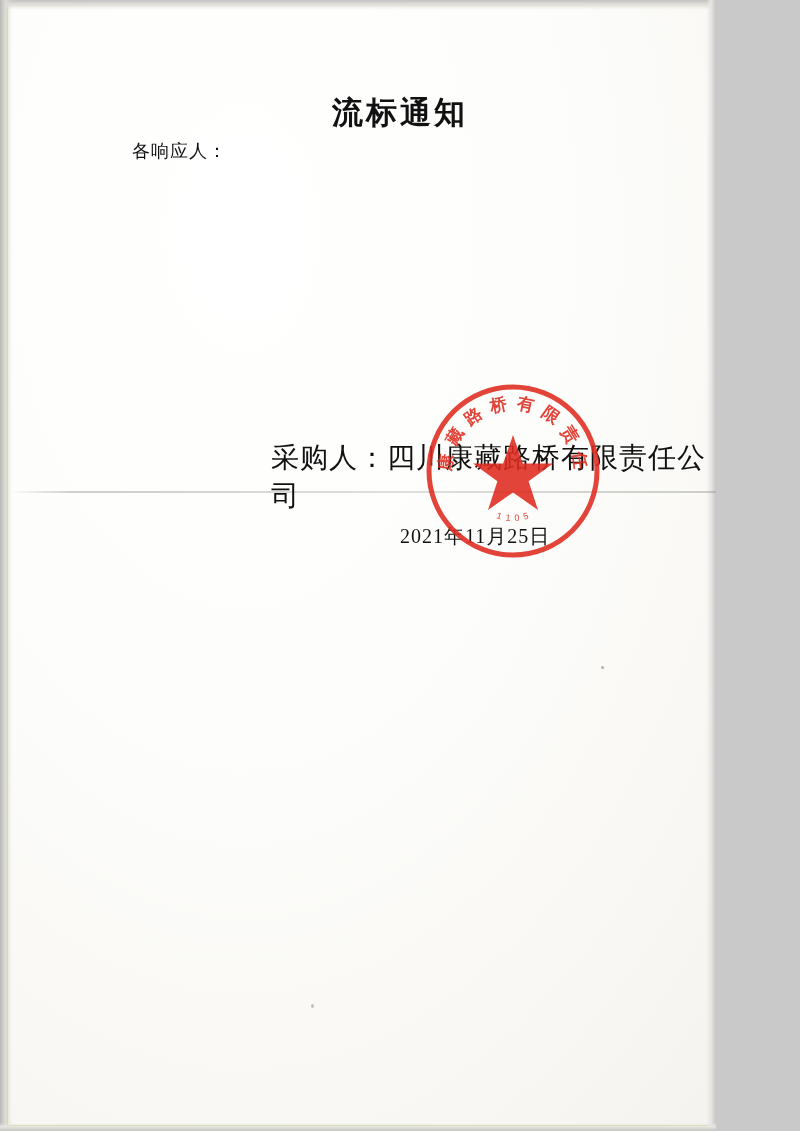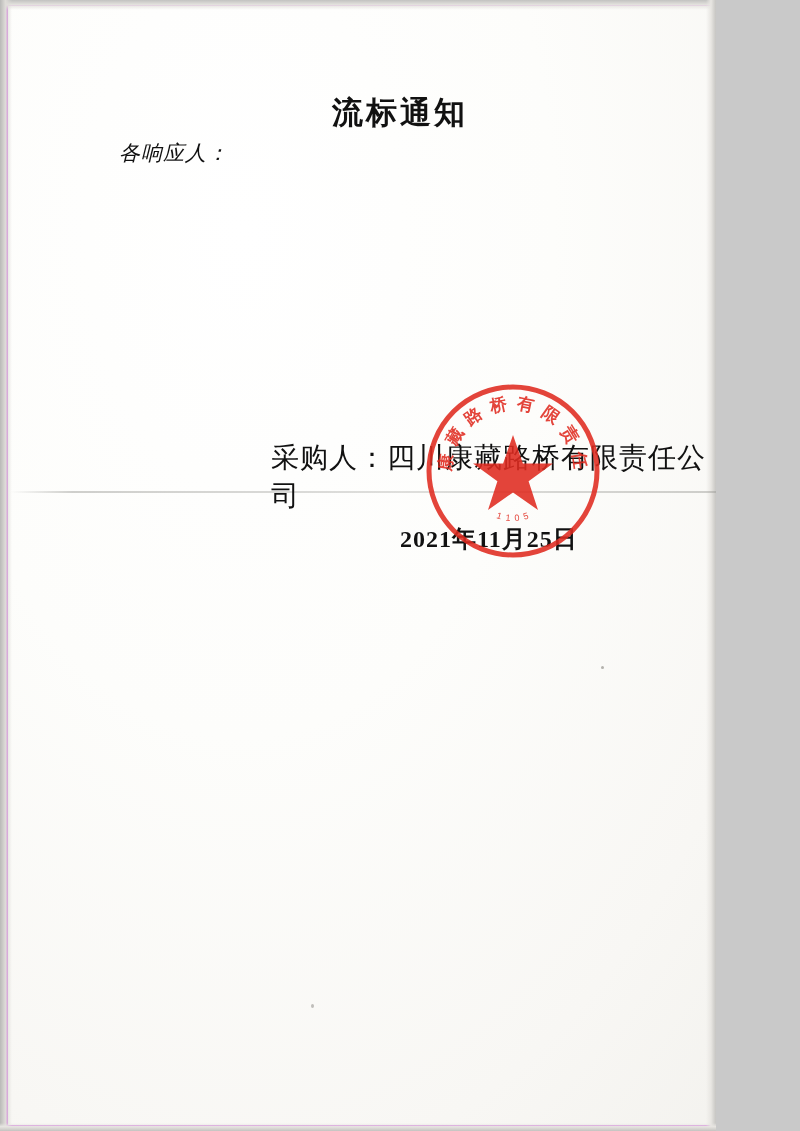--- a/index.html
+++ b/index.html
@@ -8,21 +8,21 @@
     background: #c9c9c9;
   }
   body {
     font-family: "Liberation Serif", "DejaVu Serif", serif;
   }
   .page {
     position: relative;
     width: 716px;
     height: 1131px;
     overflow: hidden;
-    background: #d946ef;
+    background: #bef264;
   }
   
   .paper {
     position: absolute;
     left: 8px;
     top: 6px;
     width: 784px;
     height: 1119px;
     background:
       radial-gradient(ellipse at 30% 20%, #ffffff 0%, #fdfdfb 40%, #f8f7f4 75%, #f2f1ed 100%);
@@ -84,26 +84,25 @@
     width: 800px;
     text-align: center;
     font-family: "DejaVu Serif", "Liberation Serif", serif;
     font-weight: bold;
     font-size: 31px;
     letter-spacing: 3px;
     color: #111111;
   }
   .salutation {
     position: absolute;
-    left: 119px;
+    left: 132px;
     top: 139px;
-    font-size: 21px;
+    font-size: 18px;
     color: #111111;
     letter-spacing: 1px;
-    font-style: italic;
   }
   .body-text {
     position: absolute;
     left: 116px;
     top: 182px;
     width: 570px;
     font-size: 21px;
     line-height: 43px;
     color: #111111;
     text-indent: 42px;
@@ -115,24 +114,23 @@
     left: 271px;
     top: 439px;
     font-size: 28px;
     color: #111111;
     letter-spacing: 1px;
   }
   .date {
     position: absolute;
     left: 400px;
     top: 523px;
-    font-size: 24px;
+    font-size: 20px;
     color: #111111;
     letter-spacing: 1px;
-    font-weight: bold;
   }
 
   
   .seal {
     position: absolute;
     left: 425px;
     top: 383px;
     width: 176px;
     height: 176px;
     pointer-events: none;

